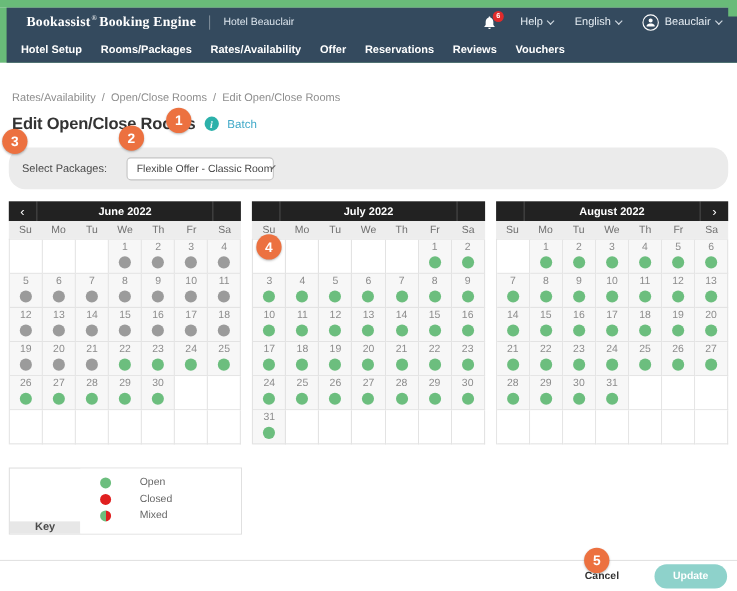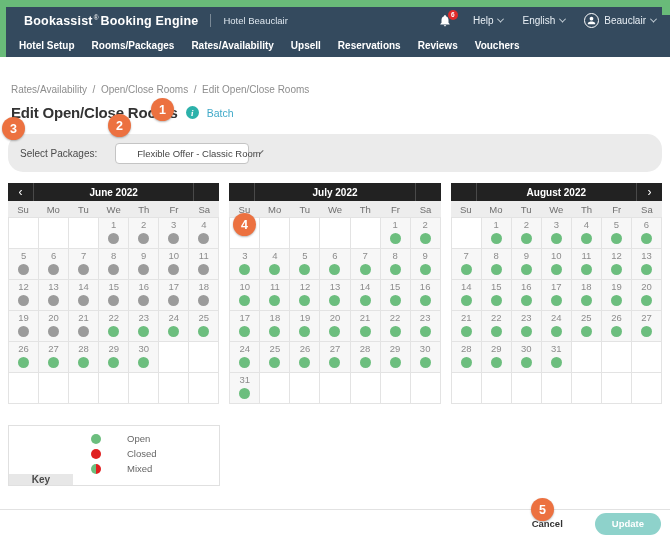--- a/index.html
+++ b/index.html
@@ -5,21 +5,21 @@
   * { box-sizing: border-box; }
   html,body { width:670px; height:537px; margin:0; overflow:hidden; position:relative;
     background:#fff; font-family:"Liberation Sans", sans-serif; }
 
   
   .top-strip { height:7px; background:#69bb79; }
   .corner-green { position:absolute; top:0; right:0; width:8px; height:15px; background:#69bb79; z-index:4; }
   .header-wrap { background:#69bb79; }
   .header { margin-left:6px; background:#344a5e; color:#fff; }
   .header-top { height:27px; display:flex; align-items:center; padding:0 14px 0 18px; }
-  .brand { display:flex; align-items:flex-start; cursor:pointer; white-space:nowrap; }
+  .brand { display:flex; align-items:flex-start; cursor:pointer; white-space:nowrap;font-family:Liberation Serif, serif; }
   .brand-a { font-size:12.5px; font-weight:600; letter-spacing:.2px; }
   .brand-sup { font-size:6.5px; vertical-align:super; margin:0 2px 0 1px; }
   .brand-b { font-size:12.5px; font-weight:800; letter-spacing:.2px; }
   .vdiv { width:1px; height:13px; background:rgba(255,255,255,.35); margin:0 12px; }
   .hotel { font-size:9.5px; color:#dde6ee; }
   .header-right { margin-left:auto; display:flex; align-items:center; gap:19px; }
   .bell-wrap { position:relative; width:16px; height:16px; cursor:pointer; }
   .badge { position:absolute; top:-3px; right:-4px; min-width:10px; height:10px; border-radius:5px;
     background:#e02b2b; color:#fff; font-size:6.5px; font-weight:bold; display:flex;
     align-items:center; justify-content:center; padding:0 1px; }
@@ -40,21 +40,21 @@
   .info-icon { width:13px; height:13px; border-radius:50%; background:#2cb1aa; color:#fff;
     font-size:9px; font-weight:bold; font-style:italic; display:flex; align-items:center;
     justify-content:center; cursor:pointer; font-family:"Liberation Serif", serif; }
   .batch-link { font-size:10.5px; color:#3fa9c8; cursor:pointer; }
 
   .panel { margin-top:13px; height:38px; background:#ebebeb; display:flex; align-items:center;
     padding-left:12px; gap:18px;border-radius:15px; }
   .panel-label { font-size:10px; color:#4a4a4a; }
   .select-box { width:134px; height:21px; background:#fff; border:1px solid #c4c4c4; border-radius:4px;
     display:flex; align-items:center; justify-content:space-between; padding:0 8px; cursor:pointer; }
-  .select-value { font-size:9.5px; color:#444; white-space:nowrap;margin-left:13px; }
+  .select-value { font-size:9.5px; color:#444; white-space:nowrap; }
   .select-box .chev { color:#555; }
 
   
   .calendars { margin-top:11px; display:flex; gap:10px; }
   .cal { width:212px; }
   .cal-head { height:18px; background:#222; color:#fff; display:flex; align-items:stretch; }
   .cal-arrow { width:26px; display:flex; align-items:center; justify-content:center;
     font-size:12px; color:#fff; }
   .cal-arrow.left { border-right:1px solid rgba(255,255,255,.18); }
   .cal-arrow.right { border-left:1px solid rgba(255,255,255,.18); }
@@ -135,21 +135,21 @@
           </span>
           <span>Beauclair</span>
             <i class="chev"></i>
         </span>
       </div>
     </div>
     <nav class="nav" id="nav">
         <span class="nav-item">Hotel Setup</span>
         <span class="nav-item">Rooms/Packages</span>
         <span class="nav-item">Rates/Availability</span>
-        <span class="nav-item">Upsell</span>
+        <span class="nav-item">Offer</span>
         <span class="nav-item">Reservations</span>
         <span class="nav-item">Reviews</span>
         <span class="nav-item">Vouchers</span>
       </nav>
   </header>
 </div>
 
 <main>
   <div class="breadcrumb" id="breadcrumb"><span class="crumb">Rates/Availability</span><span>&nbsp; / &nbsp;</span><span class="crumb">Open/Close Rooms</span><span>&nbsp; / &nbsp;</span><span class="crumb">Edit Open/Close Rooms</span></div>
 

